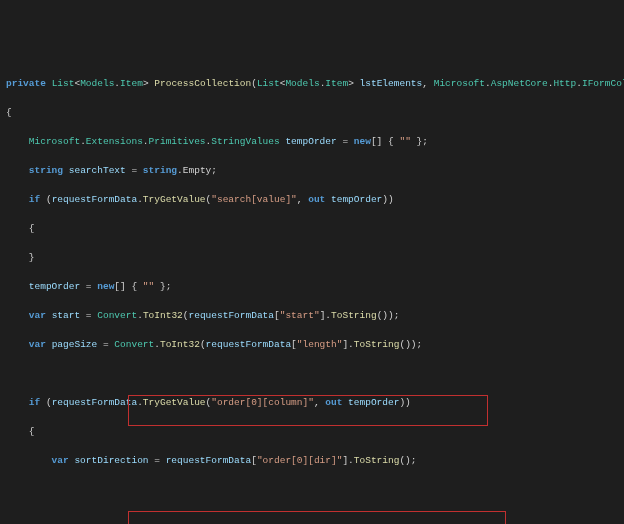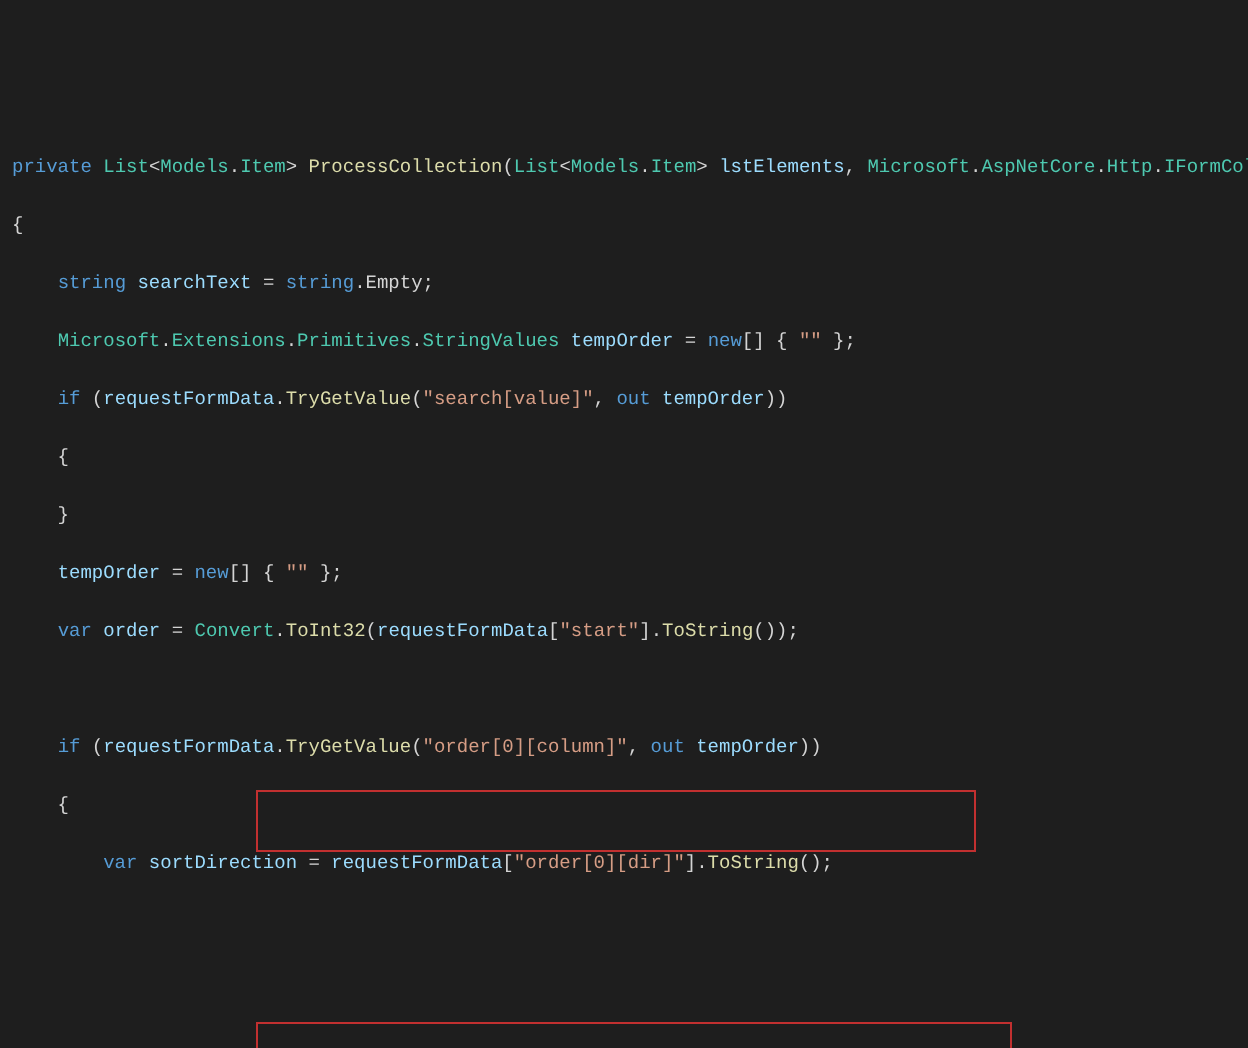--- a/index.html
+++ b/index.html
@@ -10,46 +10,47 @@
     line-height: 14.5px;
     color: #d4d4d4;
     width: 624px;
     height: 524px;
     overflow: hidden;
     padding: 4px 0 4px 6px;
     white-space: pre;
     position: relative;
   }
   .ln { display: block; }
-  .kw { color: #569cd6; }
+  .kw { color: #569cd6; font-weight: bold; }
   .type { color: #4ec9b0; font-family: Liberation Mono, monospace; }
   .meth { color: #dcdcaa; }
   .str { color: #d69d85; }
   .var { color: #9cdcfe; }
   .redbox {
     position: absolute;
     border: 1px solid #c23030;
     pointer-events: none;
   }
 </style>
 </head>
 <body>
 
 
 
 <div>
 <span class="ln"><span class="kw">private</span> <span class="type">List</span>&lt;<span class="type">Models</span>.<span class="type">Item</span>&gt; <span class="meth">ProcessCollection</span>(<span class="type">List</span>&lt;<span class="type">Models</span>.<span class="type">Item</span>&gt; <span class="var">lstElements</span>, <span class="type">Microsoft</span>.<span class="type">AspNetCore</span>.<span class="type">Http</span>.<span class="type">IFormCollection</span> )</span>
 <span class="ln">{</span>
+<span class="ln">    <span class="type">Microsoft</span>.<span class="type">Extensions</span>.<span class="type">Primitives</span>.<span class="type">StringValues</span> <span class="var">tempOrder</span> = <span class="kw">new</span>[] { <span class="str">""</span> };</span>
 <span class="ln">    <span class="kw">string</span> <span class="var">searchText</span> = <span class="kw">string</span>.Empty;</span>
-<span class="ln">    <span class="type">Microsoft</span>.<span class="type">Extensions</span>.<span class="type">Primitives</span>.<span class="type">StringValues</span> <span class="var">tempOrder</span> = <span class="kw">new</span>[] { <span class="str">""</span> };</span>
 <span class="ln">    <span class="kw">if</span> (<span class="var">requestFormData</span>.<span class="meth">TryGetValue</span>(<span class="str">"search[value]"</span>, <span class="kw">out</span> <span class="var">tempOrder</span>))</span>
 <span class="ln">    {</span>
 <span class="ln">    }</span>
 <span class="ln">    <span class="var">tempOrder</span> = <span class="kw">new</span>[] { <span class="str">""</span> };</span>
-<span class="ln">    <span class="kw">var</span> <span class="var">order</span> = <span class="type">Convert</span>.<span class="meth">ToInt32</span>(<span class="var">requestFormData</span>[<span class="str">"start"</span>].<span class="meth">ToString</span>());</span>
+<span class="ln">    <span class="kw">var</span> <span class="var">start</span> = <span class="type">Convert</span>.<span class="meth">ToInt32</span>(<span class="var">requestFormData</span>[<span class="str">"start"</span>].<span class="meth">ToString</span>());</span>
+<span class="ln">    <span class="kw">var</span> <span class="var">pageSize</span> = <span class="type">Convert</span>.<span class="meth">ToInt32</span>(<span class="var">requestFormData</span>[<span class="str">"length"</span>].<span class="meth">ToString</span>());</span>
 <span class="ln"> </span>
 <span class="ln">    <span class="kw">if</span> (<span class="var">requestFormData</span>.<span class="meth">TryGetValue</span>(<span class="str">"order[0][column]"</span>, <span class="kw">out</span> <span class="var">tempOrder</span>))</span>
 <span class="ln">    {</span>
 <span class="ln">        <span class="kw">var</span> <span class="var">sortDirection</span> = <span class="var">requestFormData</span>[<span class="str">"order[0][dir]"</span>].<span class="meth">ToString</span>();</span>
 
 
 
 
 
 

